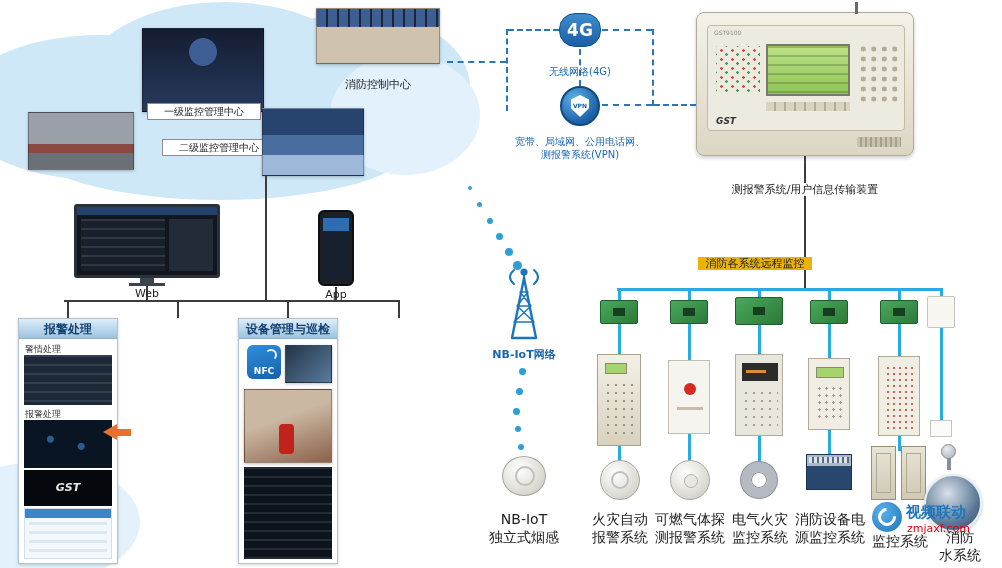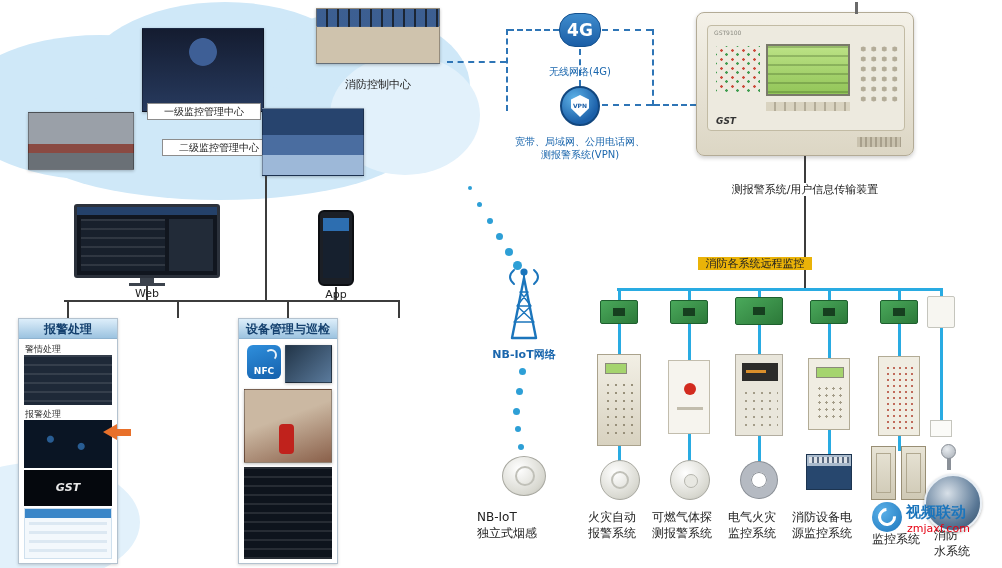--- a/index.html
+++ b/index.html
@@ -12,21 +12,21 @@
   .lblbox{position:absolute;background:#fff;border:1px solid #8d8d8d;font-size:10px;color:#222;text-align:center;line-height:15px}
   .blue{color:#1a66ad}
   .kline{position:absolute;background:#3c3c3c}
   .bus{position:absolute;background:#29abe2}
   .dash-h{position:absolute;border-top:2px dashed #2e75b6}
   .dash-v{position:absolute;border-left:2px dashed #2e75b6}
   .dot{position:absolute;background:#2d9fd6;border-radius:50%}
   .module{position:absolute;top:318px;height:246px;background:#fff;border:1px solid #b3c2cf;box-shadow:0 1px 3px rgba(0,0,0,.18)}
   .module-head{position:absolute;left:0;top:0;right:0;height:20px;background:linear-gradient(180deg,#ddeefa,#9cc3e0);color:#14406e;font-size:12px;font-weight:bold;text-align:center;line-height:20px;border-bottom:1px solid #8fb3cf}
   .tag{position:absolute;font-size:9px;color:#333}
-  .sys-lbl{position:absolute;font-size:12px;color:#222;white-space:pre-line;line-height:1.32}
+  .sys-lbl{position:absolute;font-size:14px;color:#222;text-align:center;white-space:pre-line;line-height:1.32}
   .pcb{position:absolute;background:linear-gradient(145deg,#4aa95b,#2c7939);border:1px solid #1e5f2e;border-radius:2px}
   .pcb:after{content:"";position:absolute;left:50%;top:50%;width:12px;height:8px;margin:-4px 0 0 -6px;background:#163f1f}
   .circle{border-radius:50%}
   .rows-dark{background-image:repeating-linear-gradient(180deg,rgba(255,255,255,.10) 0 2px,transparent 2px 9px)}
 </style>
 </head>
 <body>
 
 <div class="stage">
 

